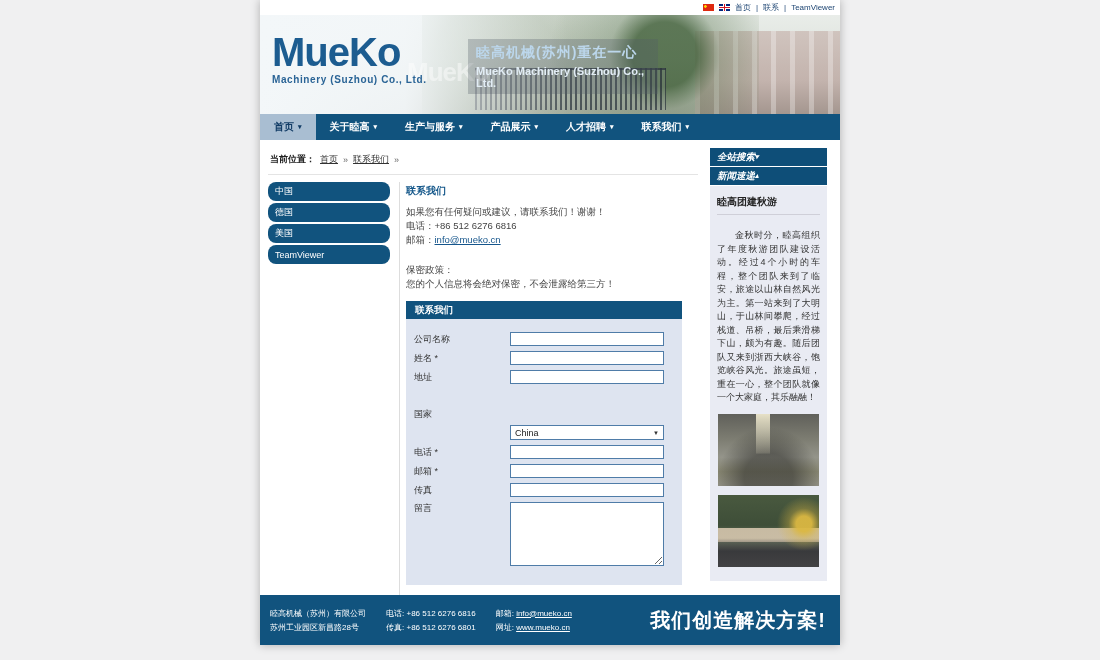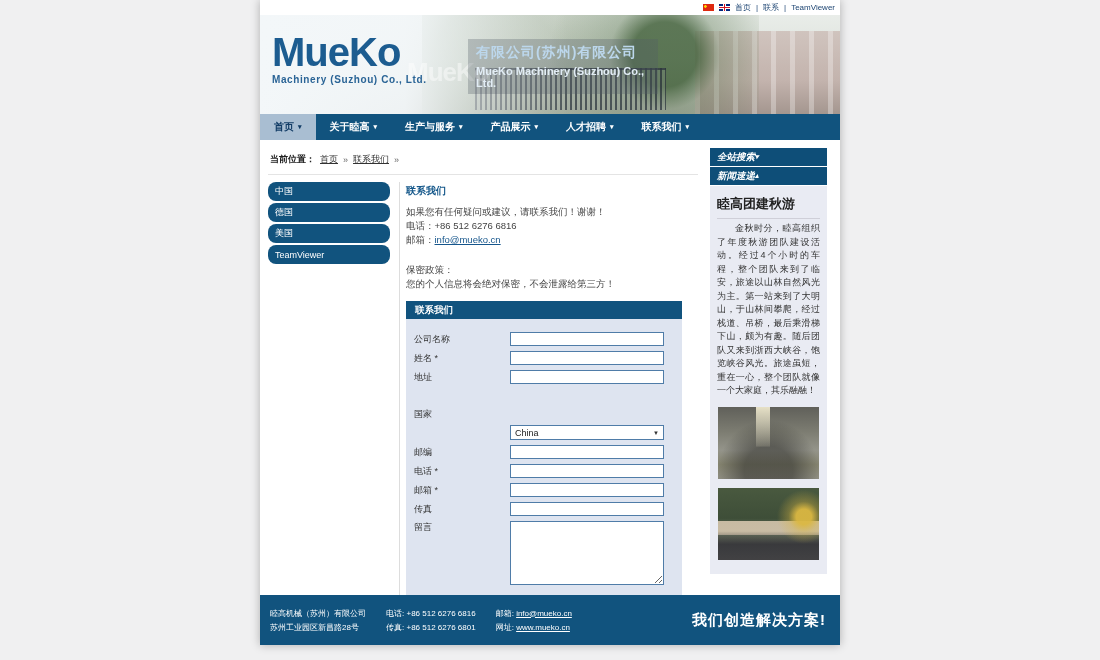--- a/index.html
+++ b/index.html
@@ -75,38 +75,38 @@
   .fselect { width:154px; height:15px; border:1px solid #4F7CA8; background:#fff; font-size:9px; color:#222; display:flex; align-items:center; justify-content:space-between; padding:0 4px; cursor:pointer;margin-top:36px; }
   .sel-arr { font-size:6px; color:#333; }
   .frow textarea { width:154px; height:64px; border:1px solid #4F7CA8; background:#fff; font-size:9px; resize:vertical; }
   .form-note { margin-top:12px; font-size:9px; color:#333; }
 
   
   .right-sidebar { width:117px; flex:none; }
   .sb-header { height:18px; background:#0E4E78; color:#fff; font-size:9.5px; font-weight:bold; display:flex; align-items:center; justify-content:flex-start; padding:0 7px; margin-bottom:1px; cursor:pointer;font-style:italic; }
   .sb-chevron { font-size:7px; }
   .news-panel { background:#E9EBF3; padding:9px 7px 14px; }
-  .news-title { font-size:13px; font-weight:bold; color:#222; padding-bottom:5px; border-bottom:1px solid #cfcfd8; margin-bottom:3px; }
+  .news-title { font-size:10px; font-weight:bold; color:#222; padding-bottom:5px; border-bottom:1px solid #cfcfd8; margin-bottom:14px; }
   .news-body { font-size:9px; color:#333; line-height:13.5px; text-align:justify; text-indent:2em; }
   .news-photo { width:101px; height:72px; margin:9px auto 0; cursor:pointer; }
   .photo1 { background:
       linear-gradient(180deg, rgba(238,232,205,.95), rgba(238,232,205,.15)) no-repeat 44% 0 / 14% 55%,
       radial-gradient(circle at 50% 88%, rgba(40,40,38,.5) 0 30%, rgba(0,0,0,0) 62%),
       linear-gradient(180deg, #60605a 0%, #7d7d72 35%, #94948a 60%, #84836f 80%, #8f8e82 100%); }
   .photo2 { background:
       radial-gradient(circle at 85% 40%, rgba(219,184,66,.95) 0 8%, rgba(219,184,66,.35) 16%, rgba(0,0,0,0) 28%),
       linear-gradient(180deg, rgba(0,0,0,0) 60%, rgba(48,48,54,.85) 78%, rgba(60,60,64,.9) 100%),
       linear-gradient(180deg, rgba(206,192,168,.95), rgba(206,192,168,.95)) no-repeat 0 58% / 100% 20%,
       linear-gradient(180deg, #49593f 0%, #3e4e38 42%, #64705c 58%, #777463 100%); }
 
   
   .footer { height:50px; background:#11537E; color:#fff; display:flex; align-items:center; padding:0 10px; gap:20px; }
   .fcol { display:flex; flex-direction:column; gap:5px; font-size:8px; line-height:9px; }
   .footer a { color:#fff; text-decoration:underline; cursor:pointer; }
-  .slogan { margin-left:auto; font-size:15px; font-weight:bold; letter-spacing:1px; padding-right:4px; }
+  .slogan { margin-left:auto; font-size:20px; font-weight:bold; letter-spacing:1px; padding-right:4px; }
 </style>
 </head>
 <body>
 
 <div class="viewport">
   <div class="page">
 
     <div class="topbar">
       <span class="flag cn"></span>
       <span class="flag uk"></span>
@@ -117,21 +117,21 @@
       <a>TeamViewer</a>
     </div>
 
     <div class="banner">
       <div class="photo-building"></div>
       <div class="photo-trees"></div>
       <div class="photo-gate"></div>
       <div class="photo-fade"></div>
       <div class="watermark">MueKo</div>
       <div class="sign">
-        <div class="sign-cn">有限公司(苏州)有限公司</div>
+        <div class="sign-cn">睦高机械(苏州)重在一心</div>
         <div class="sign-en">MueKo Machinery (Suzhou) Co., Ltd.</div>
       </div>
       <div class="logo-block">
         <div class="logo-text">MueKo</div>
         <div class="logo-sub">Machinery (Suzhou) Co., Ltd.</div>
       </div>
     </div>
 
     <div class="nav">
       <div class="nav-item active">
@@ -208,24 +208,20 @@
                   <input type="text" style="">
                 </div>
                 <div class="frow">
                   <label>国家</label>
                   <div class="fselect">
                     <span>China</span>
                     <span class="sel-arr">▼</span>
                   </div>
                 </div>
                 <div class="frow">
-                  <label>邮编</label>
-                  <input type="text" style="">
-                </div>
-                <div class="frow">
                   <label>电话 *</label>
                   <input type="text" style="">
                 </div>
                 <div class="frow">
                   <label>邮箱 *</label>
                   <input type="text" style="">
                 </div>
                 <div class="frow">
                   <label>传真</label>
                   <input type="text" style="">

